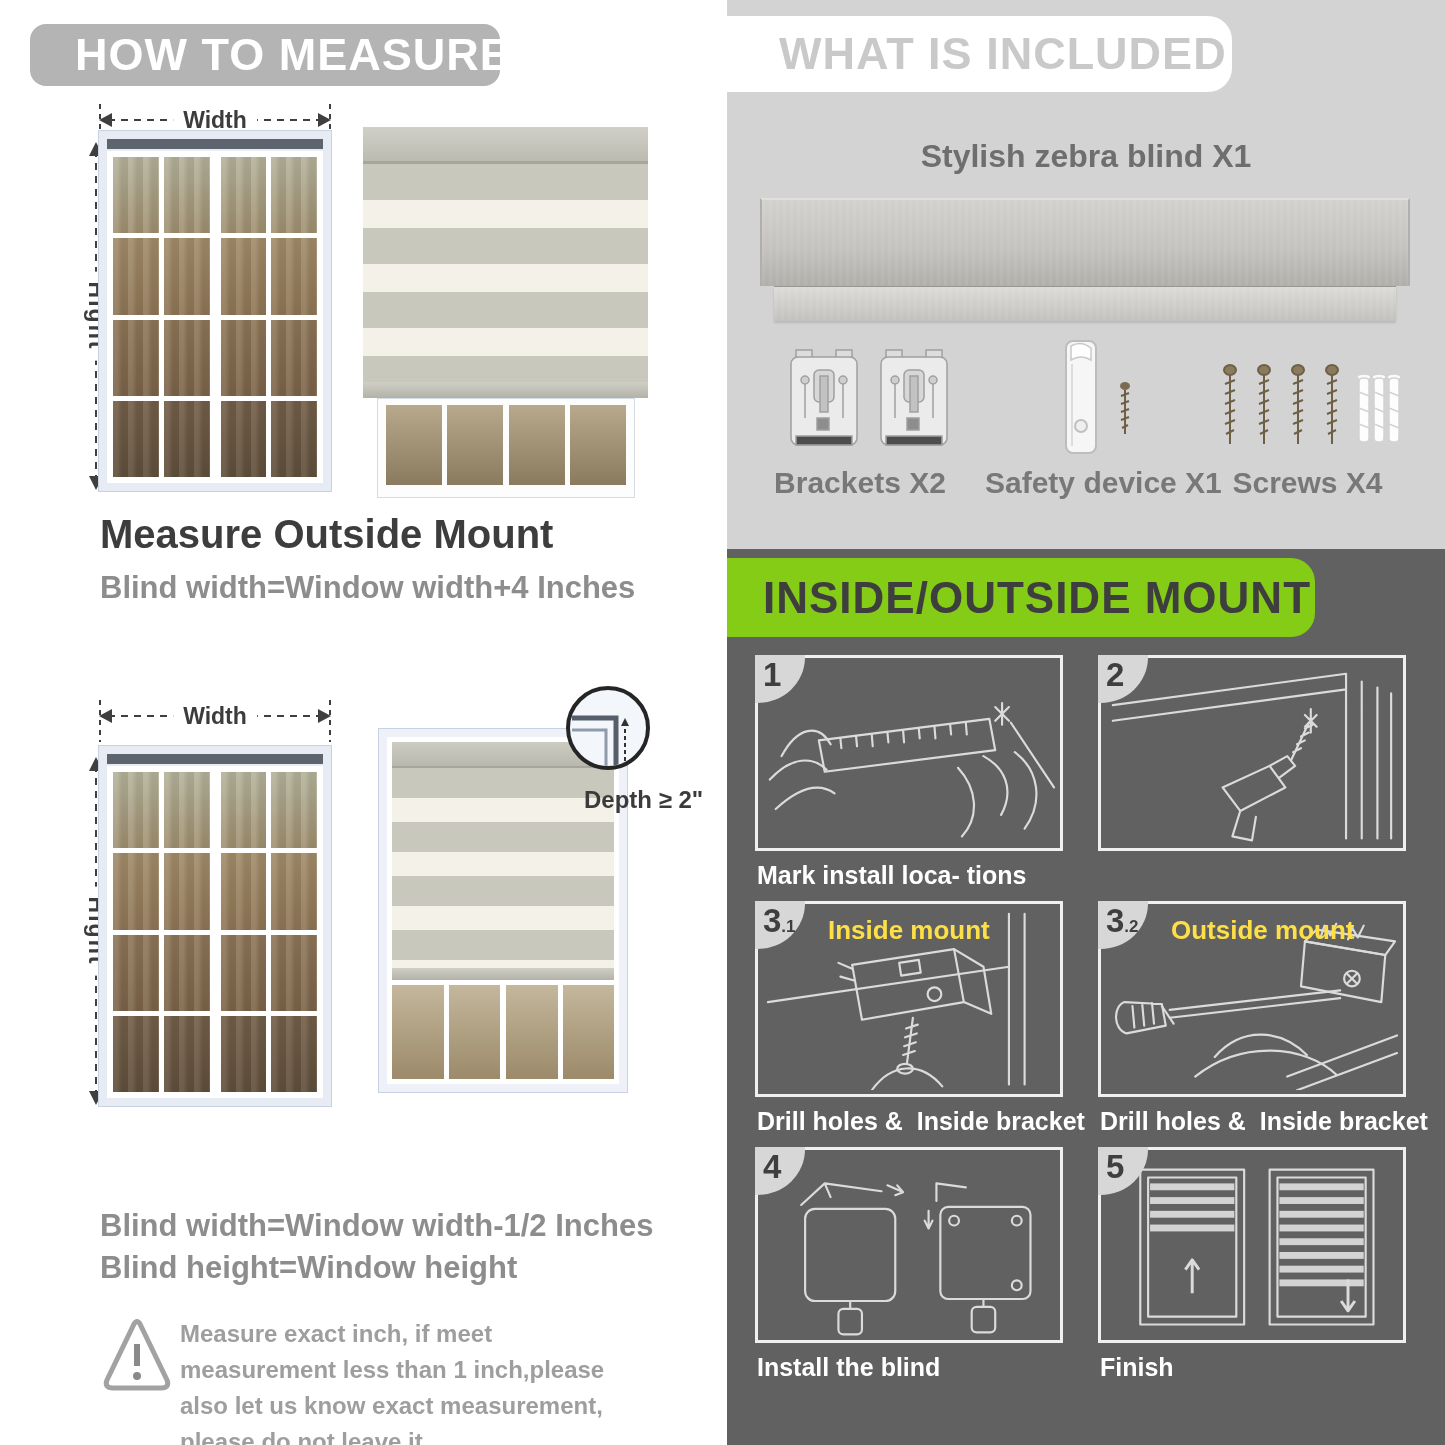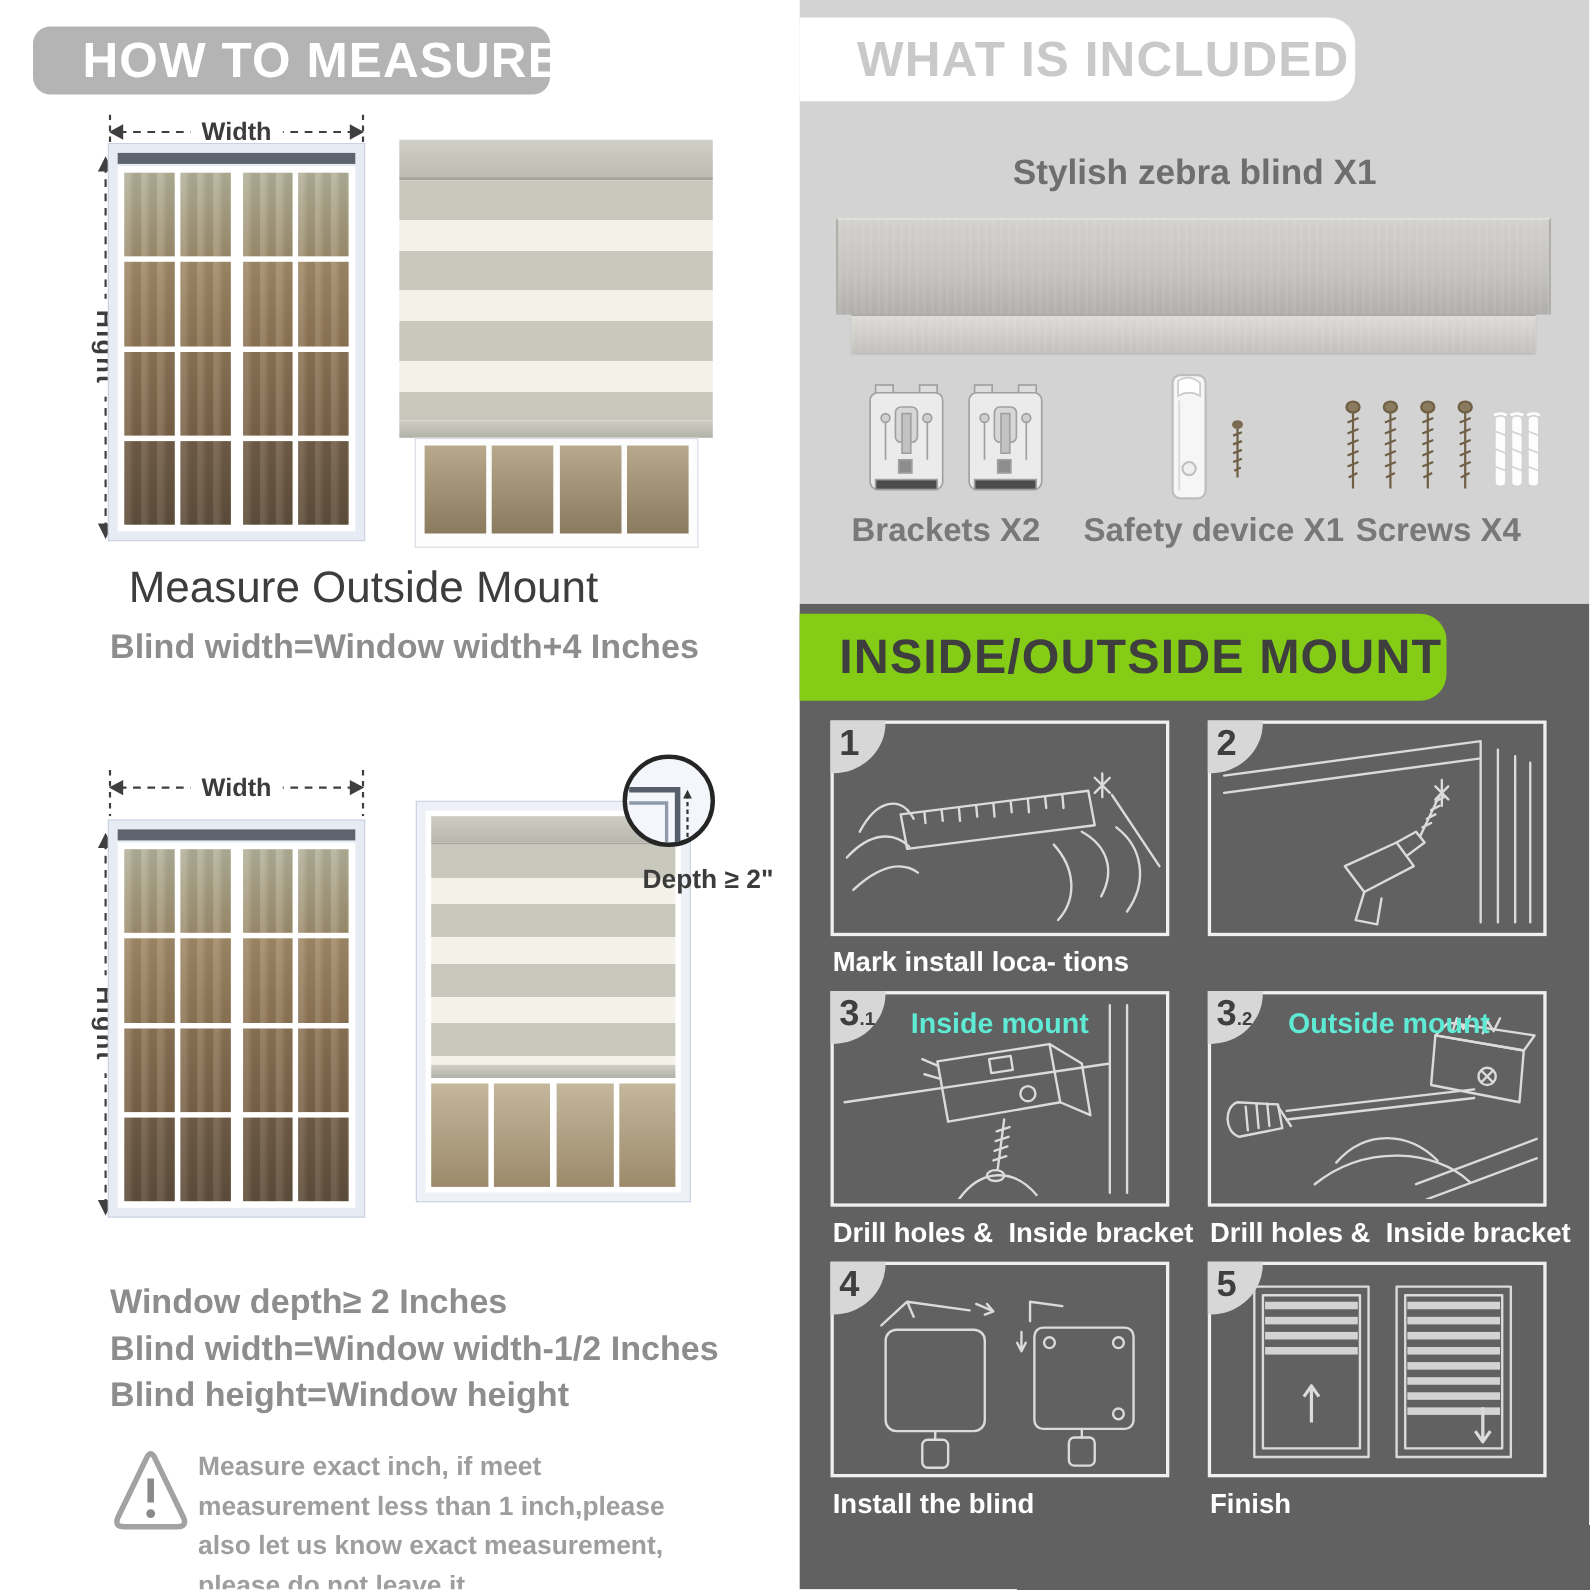--- a/index.html
+++ b/index.html
@@ -4,21 +4,21 @@
 <style>
   html,body{margin:0;padding:0;background:#fff;}
   .canvas{position:relative;width:1445px;height:1445px;background:#ffffff;overflow:hidden;
           font-family:"Liberation Sans","DejaVu Sans",sans-serif;}
   .abs{position:absolute;}
 
   
   .lh-box{left:30px;top:24px;width:470px;height:62px;background:#b4b4b4;border-radius:16px;}
   .lh-text{padding-left:45px;line-height:62px;font-size:45px;font-weight:bold;color:#ffffff;letter-spacing:1px;white-space:nowrap;}
 
-  .sec-title{font-size:40px;font-weight:normal;color:#3d3d3d;white-space:nowrap;margin-left:17px;}
+  .sec-title{font-size:40px;font-weight:bold;color:#3d3d3d;white-space:nowrap;}
   .sec-line{font-size:31px;font-weight:bold;color:#8d8d8d;white-space:nowrap;}
 
   
   .window{background:#e7ecf4;border:1px solid #c9d2e2;padding:8px 8px 14px 8px;box-sizing:border-box;}
   .win-head{height:10px;background:#5d646e;margin-bottom:2px;}
   .win-body{display:flex;gap:5px;background:#fff;height:calc(100% - 12px);padding:3px;}
   .sash{flex:1;display:grid;grid-template-columns:1fr 1fr;grid-template-rows:1fr 1fr 1fr 1fr;gap:5px;background:#fff;border:3px solid #fff;}
   .pane{background:linear-gradient(180deg,#a3997d,#8d7a5c);}
   .pane.r1{background:linear-gradient(180deg,#b2b098,#9d8d6d);}
   .pane.r2{background:linear-gradient(180deg,#a08a68,#8d7454);}
@@ -78,21 +78,21 @@
   .comp-label{position:absolute;top:466px;font-size:30px;font-weight:bold;color:#787878;text-align:center;white-space:nowrap;}
 
   .mo-box{position:absolute;left:0;top:9px;width:588px;height:79px;background:#84cc16;border-radius:0 24px 24px 0;}
   .mo-text{padding-left:36px;line-height:79px;font-size:44px;font-weight:bold;color:#3e3e3e;letter-spacing:1px;white-space:nowrap;}
 
   .panel{position:absolute;width:308px;height:196px;border:3px solid #f0f0f0;box-sizing:border-box;}
   .badge{position:absolute;left:-3px;top:-3px;min-width:50px;height:48px;background:#d7d7d7;
          border-radius:0 0 95% 0;color:#3f3f3f;font-weight:bold;padding:1px 8px 0 8px;box-sizing:border-box;}
   .badge .n{font-size:33px;}
   .badge .s{font-size:17px;}
-  .ptitle{position:absolute;left:70px;top:11px;font-size:26px;font-weight:bold;color:#5eead4;white-space:nowrap;}
+  .ptitle{position:absolute;left:70px;top:11px;font-size:26px;font-weight:bold;color:#fde047;white-space:nowrap;}
   .pcap{position:absolute;width:335px;font-size:25px;font-weight:bold;color:#ffffff;white-space:pre-wrap;}
   .pill{position:absolute;left:4px;top:4px;right:4px;bottom:4px;}
 
   svg{display:block;}
 </style>
 </head>
 <body>
 
 <div class="canvas">
 
@@ -232,21 +232,20 @@
   <div class="abs magnifier" style="left:566px;top:686px;">
     <svg width="76" height="76" viewBox="0 0 76 76">
       <path d="M2,28 L46,28 L46,76" stroke="#555e6a" stroke-width="5" fill="none"></path>
       <path d="M2,40 L36,40 L36,76" stroke="#8f9aab" stroke-width="3" fill="none"></path>
       <line x1="55" y1="32" x2="55" y2="72" stroke="#333" stroke-width="2" stroke-dasharray="4,3"></line>
       <polygon points="55,28 51,36 59,36" fill="#333"></polygon>
     </svg>
   </div>
   <div class="abs depth-label" style="left:584px;top:786px;">Depth ≥ 2"</div>
 
-  <div class="abs sec-line" style="left:100px;top:1166px;">Window depth≥ 2 Inches</div>
   <div class="abs sec-line" style="left:100px;top:1208px;">Blind width=Window width-1/2 Inches</div>
   <div class="abs sec-line" style="left:100px;top:1250px;">Blind height=Window height</div>
 
   <div class="abs" style="left:102px;top:1316px;width:70px;height:80px;">
     <svg width="70" height="80" viewBox="0 0 70 80">
       <path d="M32,8 Q35,3 38,8 L65,64 Q68,72 59,72 L11,72 Q2,72 5,64 Z" stroke="#a2a2a2" stroke-width="5" fill="none" stroke-linejoin="round"></path>
       <line x1="35" y1="28" x2="35" y2="50" stroke="#8a8a8a" stroke-width="6"></line>
       <circle cx="35" cy="60" r="4" fill="#8a8a8a"></circle>
     </svg>
   </div>

